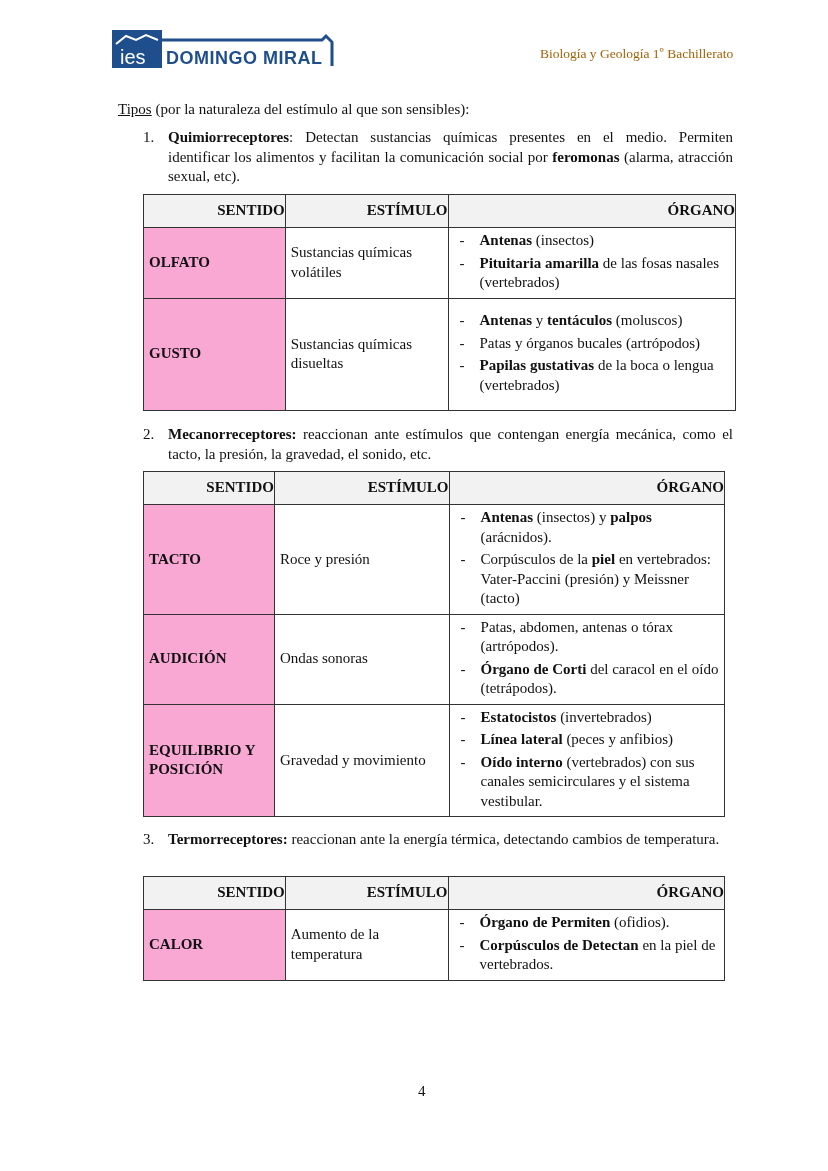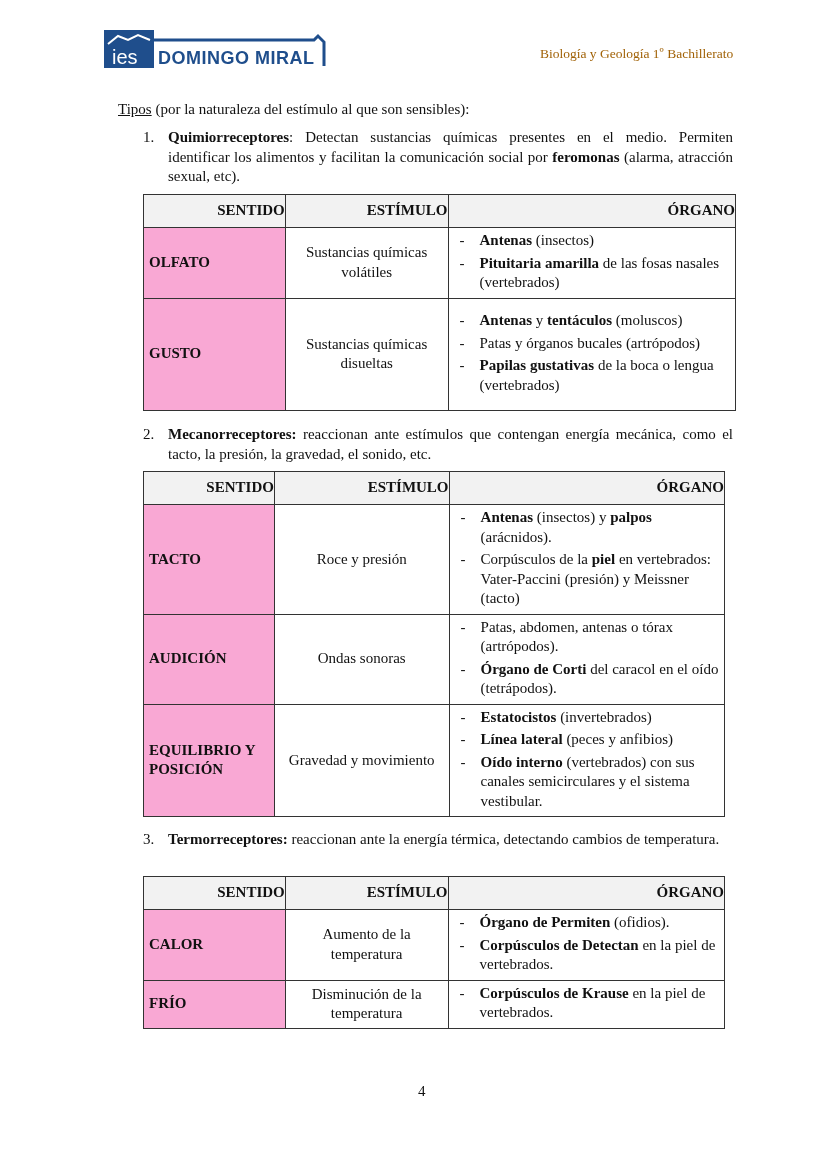--- a/index.html
+++ b/index.html
@@ -1,29 +1,29 @@
 <!DOCTYPE html>
 <html><head>
 <meta charset="utf-8">
 <style>
   html, body { margin: 0; padding: 0; background: #ffffff; }
   body { width: 828px; height: 1171px; position: relative; overflow: hidden;
          font-family: "Liberation Serif", serif; color: #111; }
-  .logo { position: absolute; left: 104px; top: 28px; width: 224px; height: 42px; }
+  .logo { position: absolute; left: 112px; top: 28px; width: 224px; height: 42px; }
   .header-right { position: absolute; left: 540px; top: 46px; font-size: 13.5px; color: #a16207; }
   .intro { position: absolute; left: 118px; top: 101px; font-size: 15px; }
   .intro u { text-decoration: underline; }
   .item { position: absolute; left: 143px; width: 590px; font-size: 15px; line-height: 19.5px; text-align: justify; }
   .item .num { position: absolute; left: 0; top: 0; }
   .item .txt { margin-left: 25px; display: block; }
   table { position: absolute; border-collapse: collapse; font-size: 15px; }
   td, th { border: 1px solid #333; vertical-align: middle; padding: 2px 5px; line-height: 19.5px; }
   th { background: #f2f2f2; font-weight: bold; text-align: right; height: 32px; padding: 0; }
   td.sentido { background: #f9a8d4; font-weight: bold; }
-  td.estimulo { text-align: center; }
+  td.estimulo { text-align: left; }
   ul.org { list-style: none; margin: 0; padding: 0; }
   ul.org li { position: relative; padding-left: 26px; margin: 1px 0 3px 0; }
   ul.org li::before { content: "-"; position: absolute; left: 6px; top: 0; }
   .pagenum { position: absolute; left: 418px; top: 1083px; font-size: 15px; }
 </style>
 </head>
 <body>
 
 <div class="logo">
   <svg width="224" height="42" viewBox="0 0 224 42">
@@ -154,25 +154,16 @@
       <tr style="height: 68px;">
         <td class="sentido">CALOR</td>
         <td class="estimulo">Aumento de la temperatura</td>
         <td>
           <ul class="org">
             <li><b>Órgano de Permiten</b><span> (ofidios).</span></li>
             <li><b>Corpúsculos de Detectan</b><span> en la piel de vertebrados.</span></li>
           </ul>
         </td>
       </tr>
-      <tr style="height: 48px;">
-        <td class="sentido">FRÍO</td>
-        <td class="estimulo">Disminución de la temperatura</td>
-        <td>
-          <ul class="org">
-            <li><b>Corpúsculos de Krause</b><span> en la piel de vertebrados.</span></li>
-          </ul>
-        </td>
-      </tr>
     </tbody>
 </table>
 
 <div class="pagenum">4</div>
 
 </body></html>

